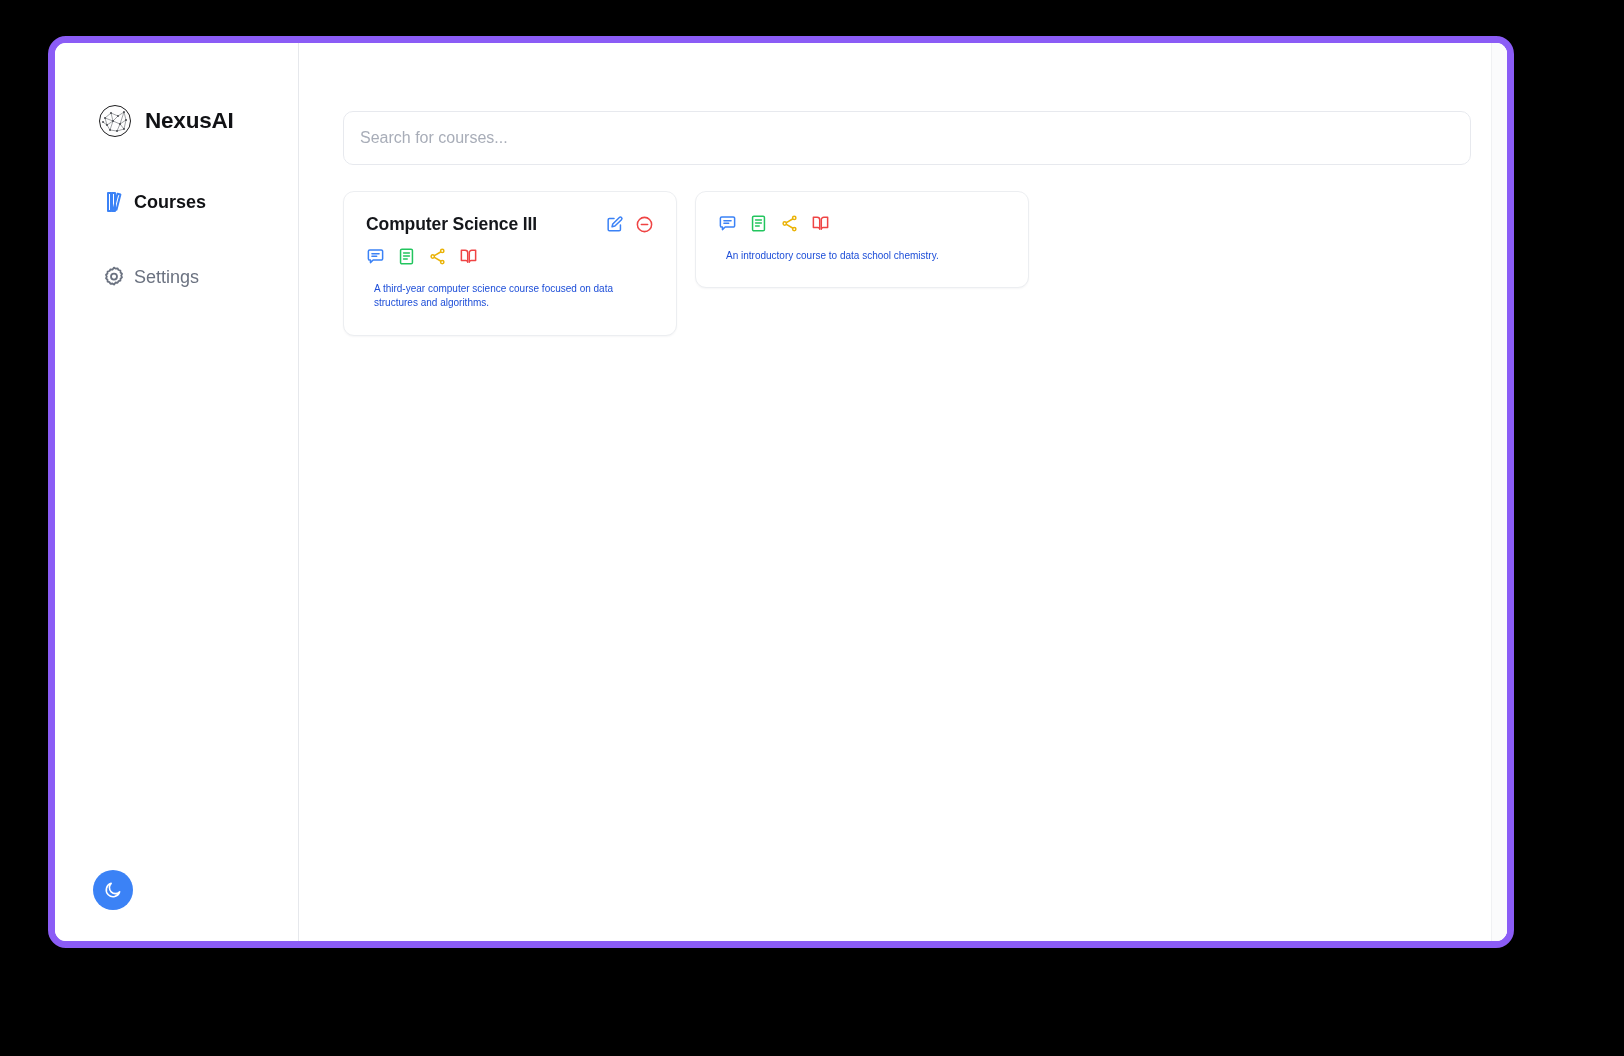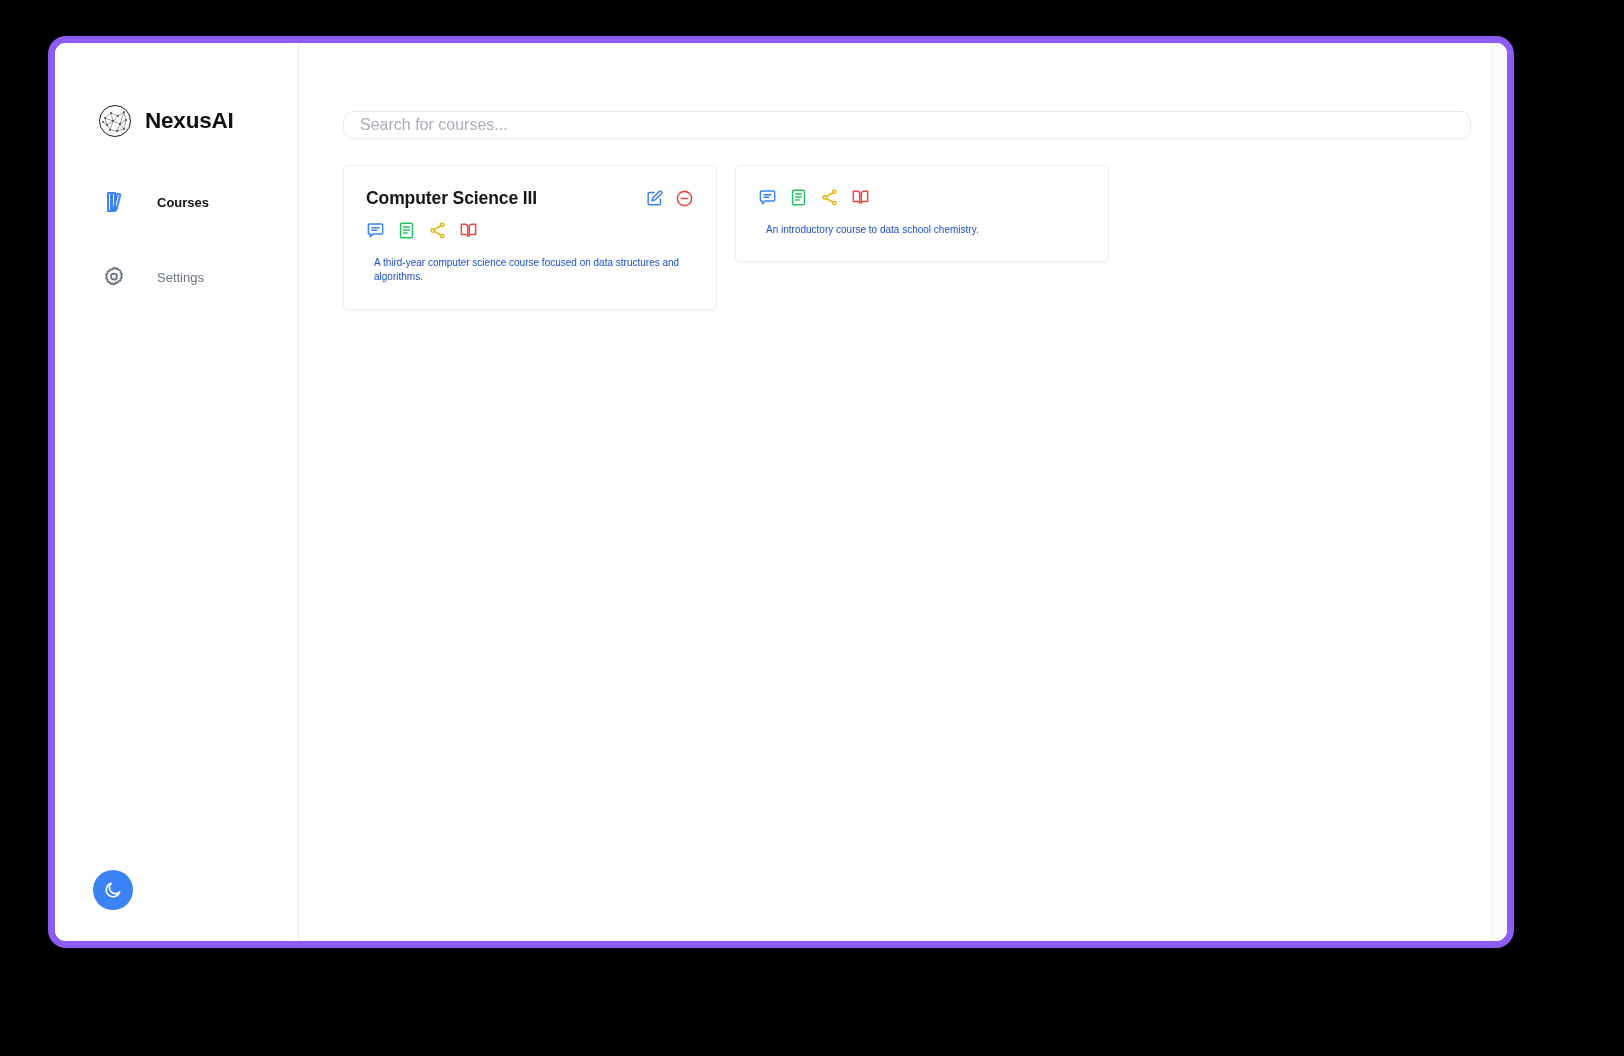--- a/index.html
+++ b/index.html
@@ -60,27 +60,27 @@
   #brand-name {
     font-size: 22.5px;
     font-weight: 700;
     color: #111215;
     letter-spacing: -0.2px;
   }
 
   .nav-item {
     display: flex;
     align-items: center;
-    gap: 31px;
+    gap: 8px;
     padding-left: 46px;
     height: 46px;
     margin-bottom: 29px;
     cursor: pointer;
     color: #6b7280;
-    font-size: 13px;
+    font-size: 18px;
   }
   .nav-item .nav-icon {
     width: 25px; height: 25px;
     display: flex; align-items: center; justify-content: center;
     flex: 0 0 25px;
   }
   .nav-item.active { color: #111215; font-weight: 700; }
   .nav-item:not(.active) .nav-label { font-weight: 400; }
 
   #theme-toggle {
@@ -105,43 +105,43 @@
   #page-title {
     font-size: 24.5px;
     font-weight: 400;
     color: #141518;
     letter-spacing: -0.1px;
     margin-bottom: 29px;
   }
   #search-wrap { margin-bottom: 26px; }
   #search-input {
     width: 1128px;
-    height: 28px;
+    height: 54px;
     border: 1px solid #e7e9ee;
     border-radius: 10px;
     padding: 0 16px;
     font-size: 16px;
     font-family: "Liberation Sans", sans-serif;
     color: #33363d;
     background: #fff;
     outline: none;
   }
   #search-input::placeholder { color: #a8adb8; }
 
   #course-grid {
     display: flex;
     gap: 18px;
     flex-wrap: wrap;
     align-items: flex-start;
   }
   .course-card {
-    width: 374px;
+    width: 334px;
     background: #ffffff;
     border: 1px solid #eceef1;
-    border-radius: 5px;
+    border-radius: 11px;
     padding: 22px 22px 24px 22px;
     box-shadow: 0 1px 2px rgba(16,24,40,0.04);
   }
   .card-head {
     display: flex;
     align-items: center;
     justify-content: space-between;
     margin-bottom: 12px;
   }
   .card-title {

